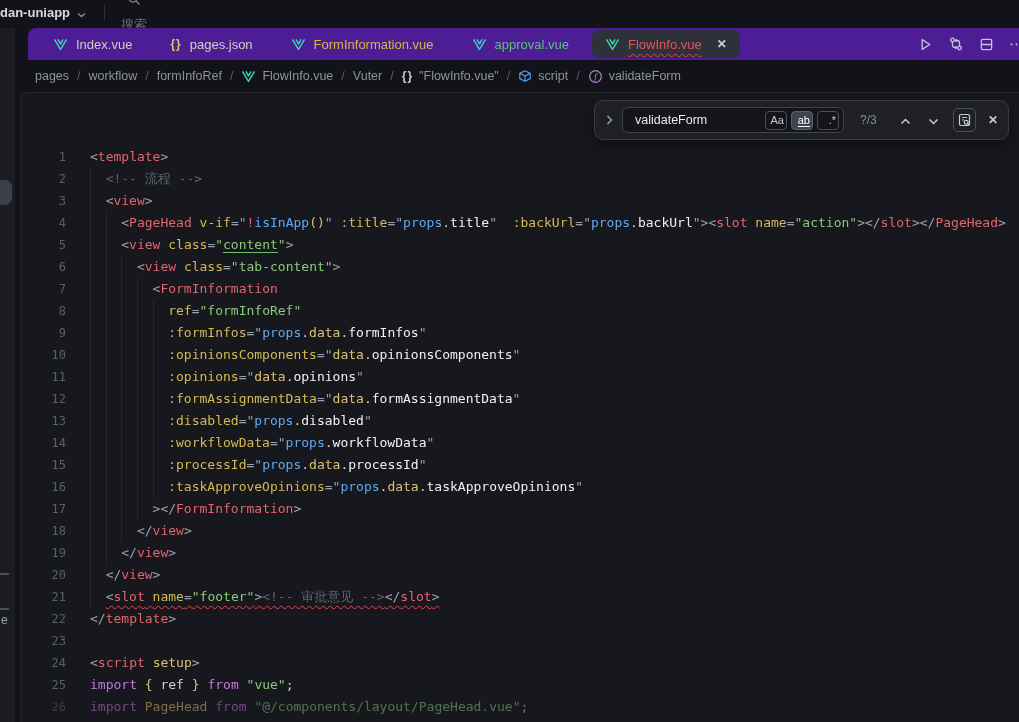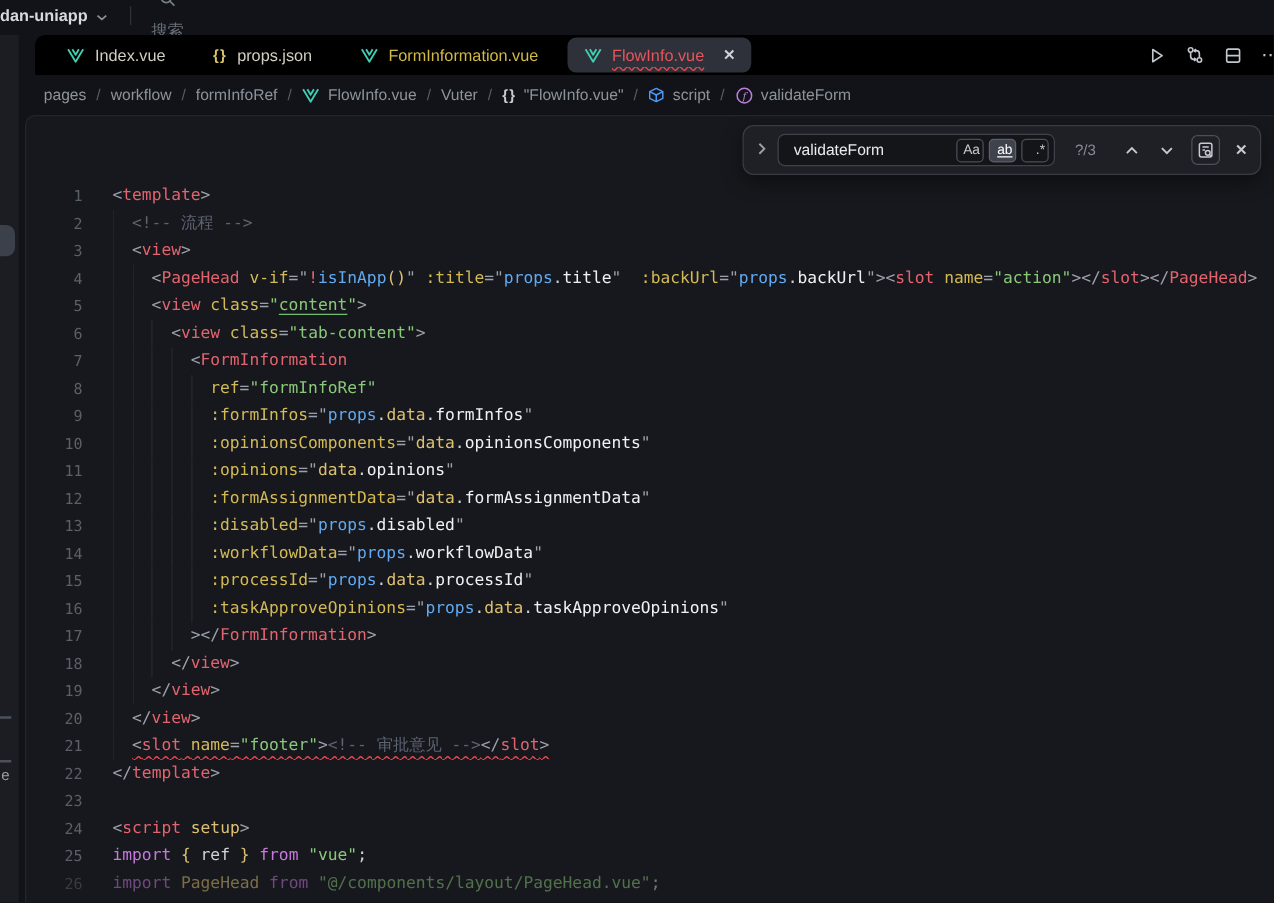--- a/index.html
+++ b/index.html
@@ -7,21 +7,21 @@
        font-family:"Liberation Sans",sans-serif;-webkit-font-smoothing:antialiased;}
 
   
   .topbar{position:absolute;left:0;top:0;right:0;height:28px;display:flex;align-items:center;}
   .project{font-size:13px;font-weight:700;color:#d6d9de;margin-left:0;margin-top:-4px;}
   .tb-caret{margin-left:7px;margin-top:-3px;}
   .tb-divider{width:1px;height:15px;background:#2e3138;margin:0 16px 0 18px;margin-top:-3px;}
   .tb-search{display:flex;align-items:center;gap:7px;color:#6a707a;font-size:13px;margin-top:-3px;flex-direction:column;}
 
   
-  .tab-island{position:absolute;left:28px;top:28px;right:0;height:32px;background:#000000;
+  .tab-island{position:absolute;left:28px;top:28px;right:0;height:32px;background:#4c1d95;
               border-radius:8px 0 0 0;display:flex;align-items:center;padding-left:6px;overflow:hidden;}
   .tabs{display:flex;align-items:center;flex:1;}
   .tab{display:flex;align-items:center;gap:8px;height:32px;padding:0 19px;font-size:13px;cursor:default;}
   .tab.active{background:#2e3139;border-radius:7px;height:28px;padding:0 13px;margin:0 4px;}
   .tab .close{color:#ced2d8;font-size:12px;font-weight:700;margin-left:7px;}
   .sqg{text-decoration-line:underline;text-decoration-style:wavy;text-decoration-color:#e4484f;
        text-decoration-thickness:1px;text-underline-offset:4px;}
   .tab-actions{display:flex;align-items:center;gap:15px;color:#c2c6cd;margin:0 0 0 6px;}
   .more-dots{font-size:15px;color:#c2c6cd;letter-spacing:1px;width:10px;overflow:hidden;}
 
@@ -110,30 +110,39 @@
             <path d="M1.5 1.5 L8 12.3 L14.5 1.5"></path>
             <path d="M5.2 1.5 L8 6.3 L10.8 1.5"></path>
           </svg>
         </span>
         <span style="color: rgb(210, 206, 194);">Index.vue</span>
       </div>
       <div class="tab">
         <span style="display: flex;">
           <span style="color:#d9c46a;font-size:12px;font-weight:700;letter-spacing:1px;">{}</span>
         </span>
-        <span style="color: rgb(210, 206, 194);">props.json</span>
+        <span style="color: rgb(210, 206, 194);">pages.json</span>
       </div>
       <div class="tab">
         <span style="display: flex;">
           <svg width="15" height="13" viewBox="0 0 16 14" fill="none" stroke="#3ecfb2" stroke-width="1.6" stroke-linejoin="round">
             <path d="M1.5 1.5 L8 12.3 L14.5 1.5"></path>
             <path d="M5.2 1.5 L8 6.3 L10.8 1.5"></path>
           </svg>
         </span>
         <span style="color: rgb(210, 184, 69);">FormInformation.vue</span>
+      </div>
+      <div class="tab">
+        <span style="display: flex;">
+          <svg width="15" height="13" viewBox="0 0 16 14" fill="none" stroke="#3ecfb2" stroke-width="1.6" stroke-linejoin="round">
+            <path d="M1.5 1.5 L8 12.3 L14.5 1.5"></path>
+            <path d="M5.2 1.5 L8 6.3 L10.8 1.5"></path>
+          </svg>
+        </span>
+        <span style="color: rgb(95, 189, 124);">approval.vue</span>
       </div>
       <div class="tab active">
         <span style="display: flex;">
           <svg width="15" height="13" viewBox="0 0 16 14" fill="none" stroke="#3ecfb2" stroke-width="1.6" stroke-linejoin="round">
             <path d="M1.5 1.5 L8 12.3 L14.5 1.5"></path>
             <path d="M5.2 1.5 L8 6.3 L10.8 1.5"></path>
           </svg>
         </span>
         <span class="sqg" style="color: rgb(228, 85, 92);">FlowInfo.vue</span>
         <span class="close">✕</span>

